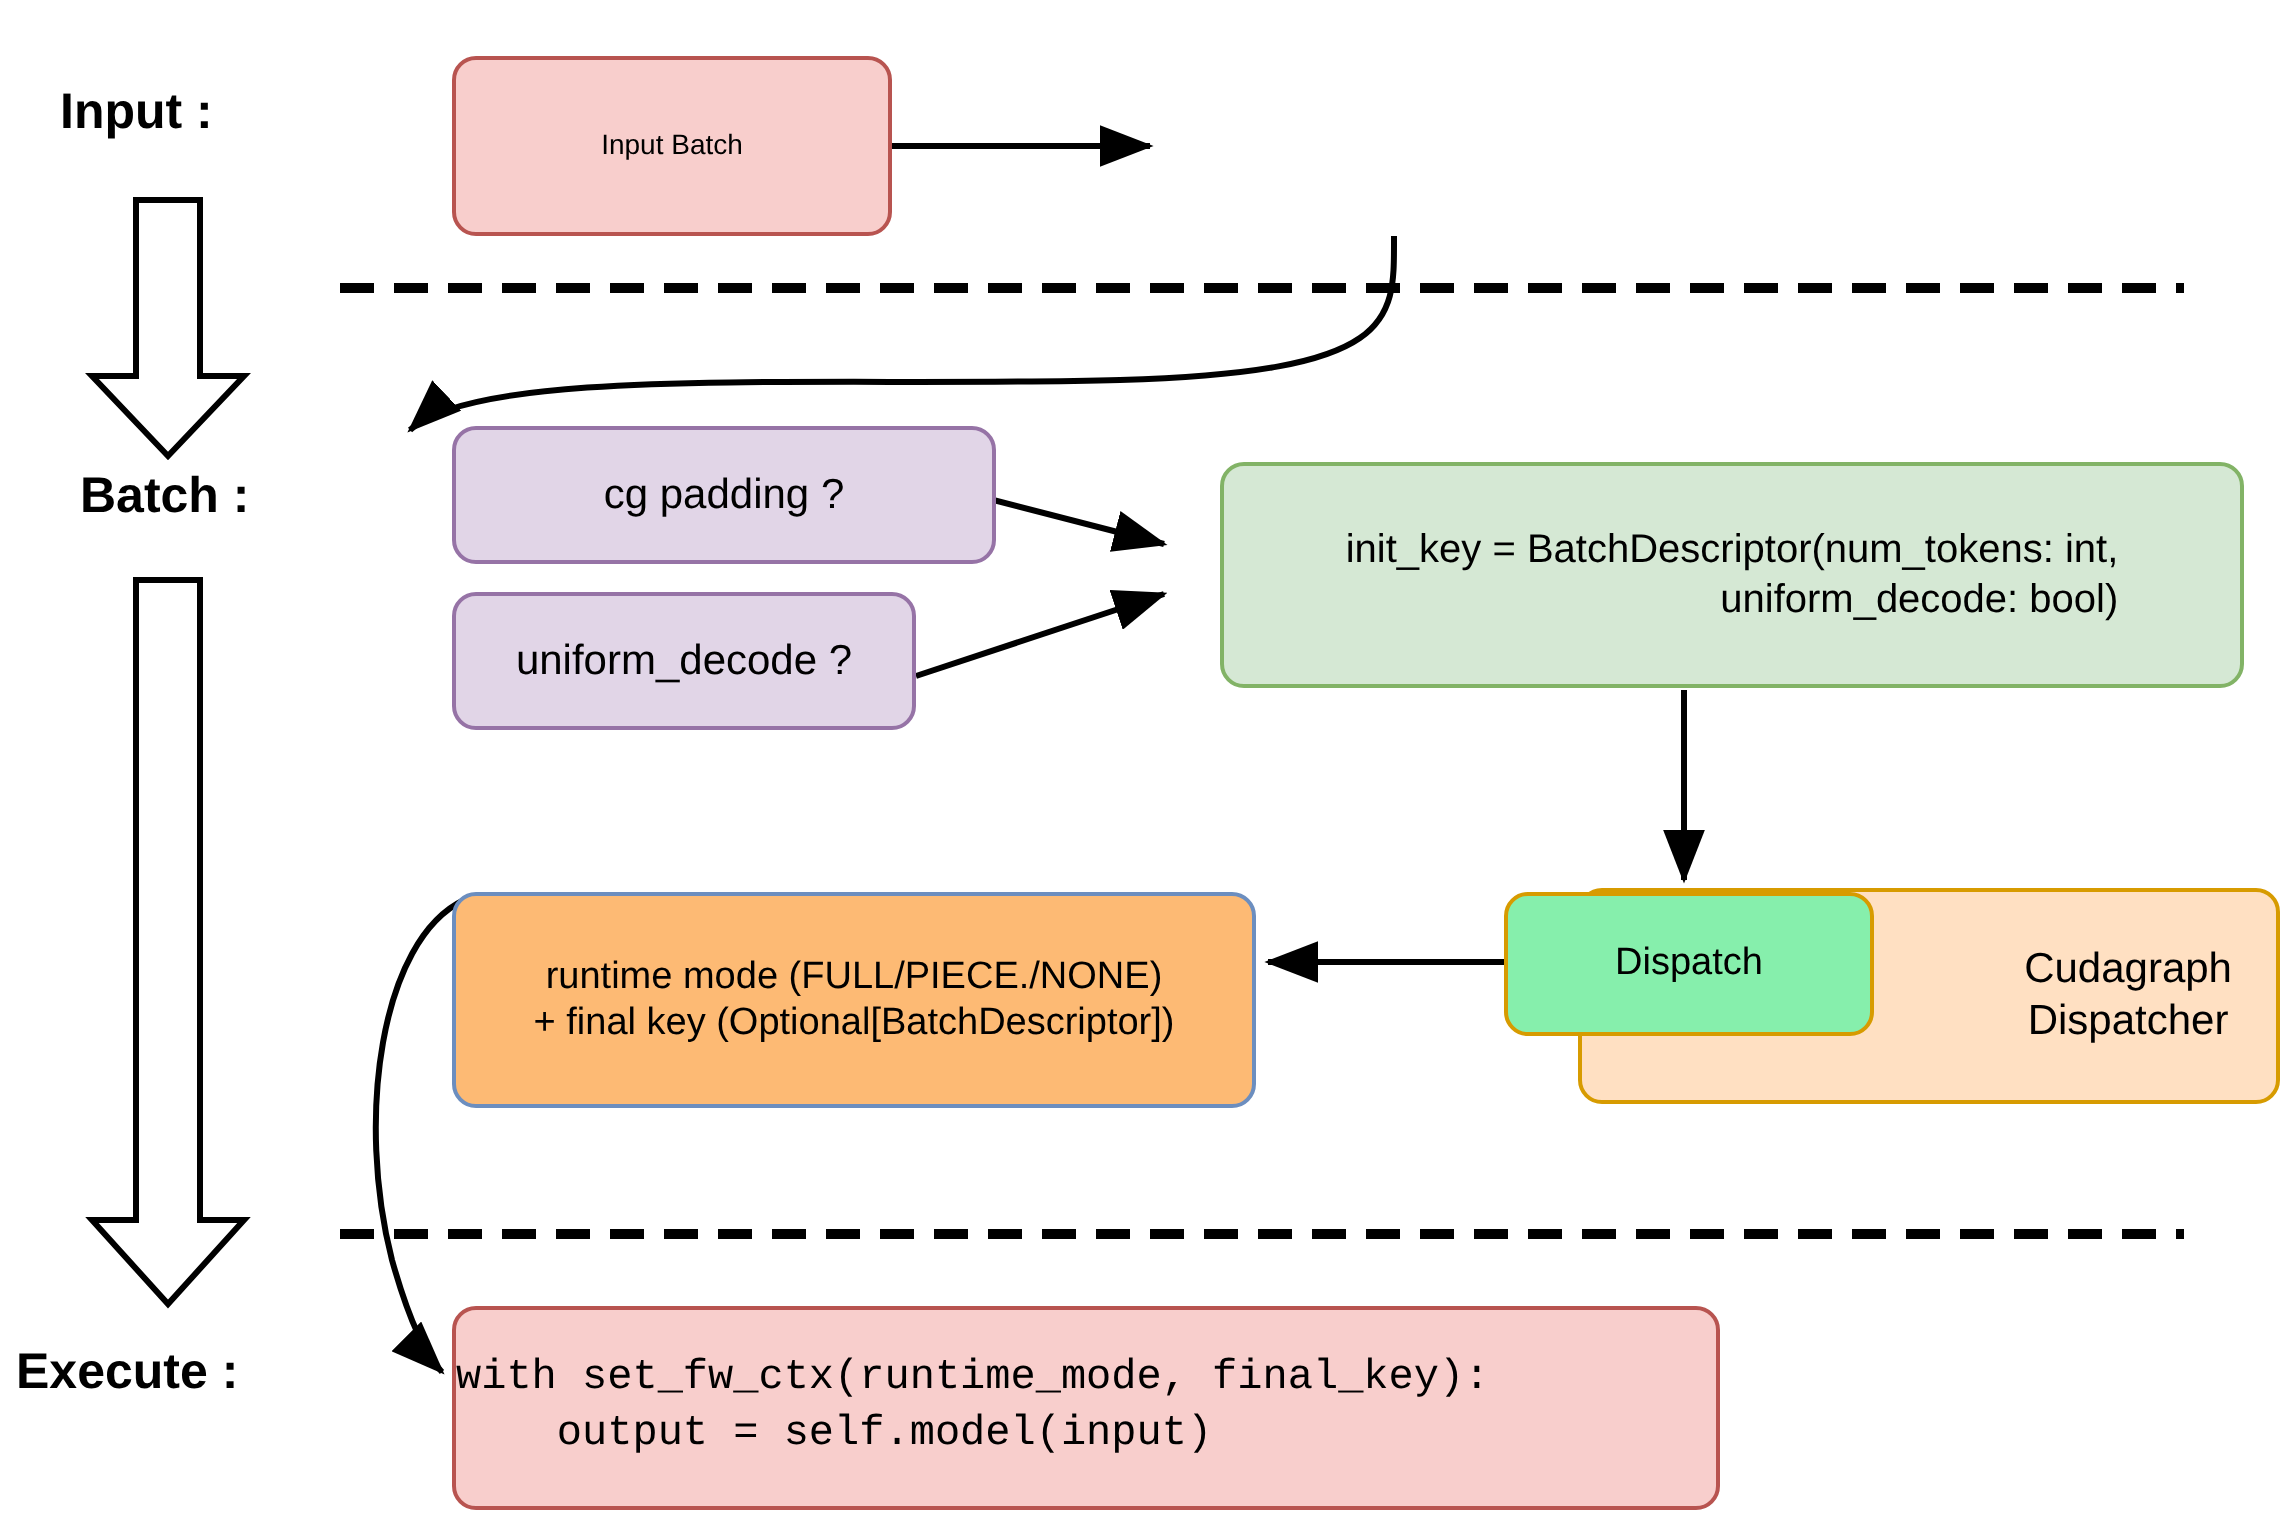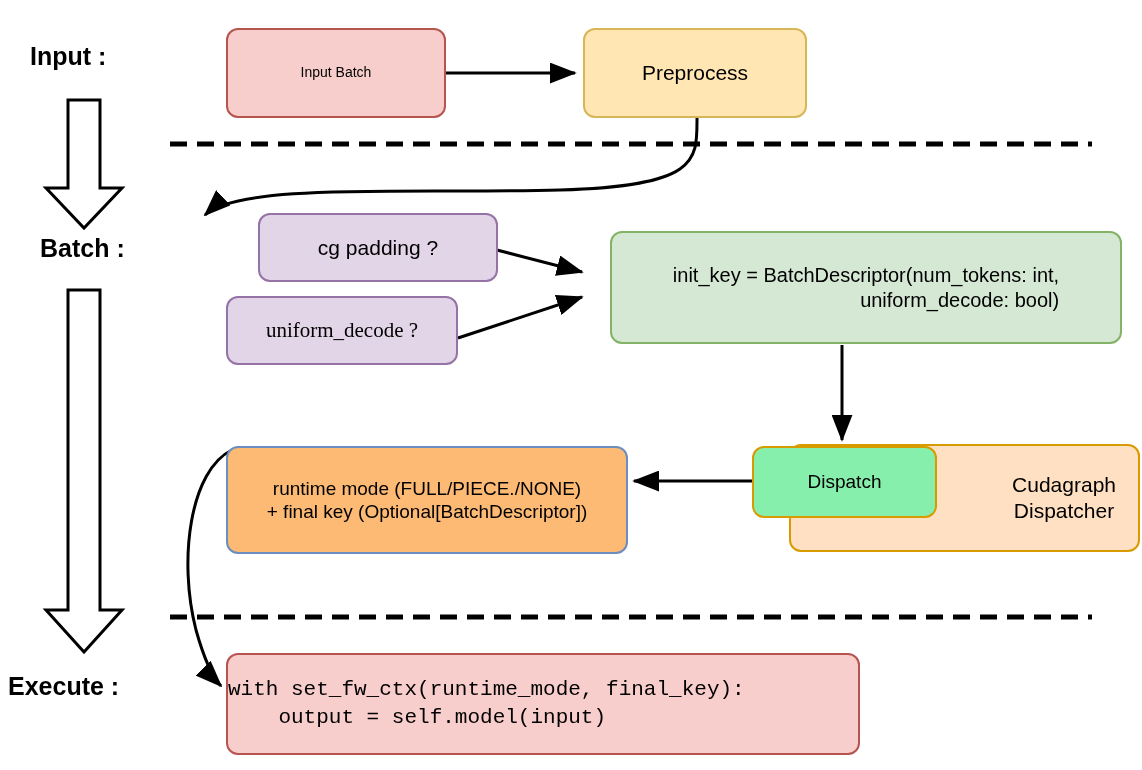--- a/index.html
+++ b/index.html
@@ -53,22 +53,22 @@
   .node-pink   { background: #f8cecc; border-color: #b85450; }
   .node-yellow { background: #ffe6b3; border-color: #d6b656; }
   .node-purple { background: #e1d5e7; border-color: #9673a6; }
   .node-green  { background: #d5e8d4; border-color: #82b366; }
   .node-blue   { background: #fdba74; border-color: #6c8ebf; }
   .node-orange-outer { background: #ffe0c2; border-color: #d79b00; }
   .node-orange-inner { background: #86efac; border-color: #d79b00; }
 
   #node-input-batch  { left: 226px; top: 28px;  width: 220px; height: 90px;  font-size: 14px; }
   #node-preprocess   { left: 583px; top: 28px;  width: 224px; height: 90px;  font-size: 21px; }
-  #node-cg-padding   { left: 226px; top: 213px; width: 240px; height: 69px;  font-size: 21px; margin-left: 32px; }
-  #node-uniform-dec  { left: 226px; top: 296px; width: 232px; height: 69px;  font-size: 21px; font-family: Liberation Serif, serif; }
+  #node-cg-padding   { left: 226px; top: 213px; width: 272px; height: 69px;  font-size: 21px; }
+  #node-uniform-dec  { left: 226px; top: 296px; width: 232px; height: 69px;  font-size: 21px; }
   #node-init-key     { left: 610px; top: 231px; width: 512px; height: 113px; font-size: 20px; text-align: right; }
   #node-dispatcher   { left: 750px; top: 444px; width: 351px; height: 108px; font-size: 21px;
                        justify-content: flex-end; padding-right: 22px; margin-left: 39px; }
   #node-dispatch     { left: 752px; top: 446px; width: 185px; height: 72px;  font-size: 19px; }
   #node-runtime-mode { left: 226px; top: 446px; width: 402px; height: 108px; font-size: 19px; }
   #node-code         { left: 226px; top: 653px; width: 634px; height: 102px;
                        font-family: "Liberation Mono", "DejaVu Sans Mono", monospace;
                        font-size: 21px; justify-content: flex-start; padding-left: 0;
                        text-align: left; white-space: pre; line-height: 1.32; }
   #label-input   { left: 30px;  top: 42px;  }
@@ -110,21 +110,20 @@
 
     <path d="M 232,450 C 190,470 178,560 196,630 C 205,662 213,678 221,686" fill="none" stroke="#000000" stroke-width="3" marker-end="url(#arrowhead)"></path>
   </svg>
 
   <div class="stage-label" id="label-input">Input :</div>
   <div class="stage-label" id="label-plan">Batch :</div>
   <div class="stage-label" id="label-execute">Execute :</div>
 
   <div class="node node-pink" id="node-input-batch">Input Batch</div>
 
-  <div class="node node-yellow" id="node-preprocess">Preprocess</div>
 
   <div class="node node-purple" id="node-cg-padding">cg padding ?</div>
 
   <div class="node node-purple" id="node-uniform-dec">uniform_decode ?</div>
 
   <div class="node node-green node-multiline" id="node-init-key">init_key = BatchDescriptor(num_tokens: int,
 uniform_decode: bool)</div>
 
   <div class="node node-orange-outer node-multiline" id="node-dispatcher">Cudagraph
 Dispatcher</div>

